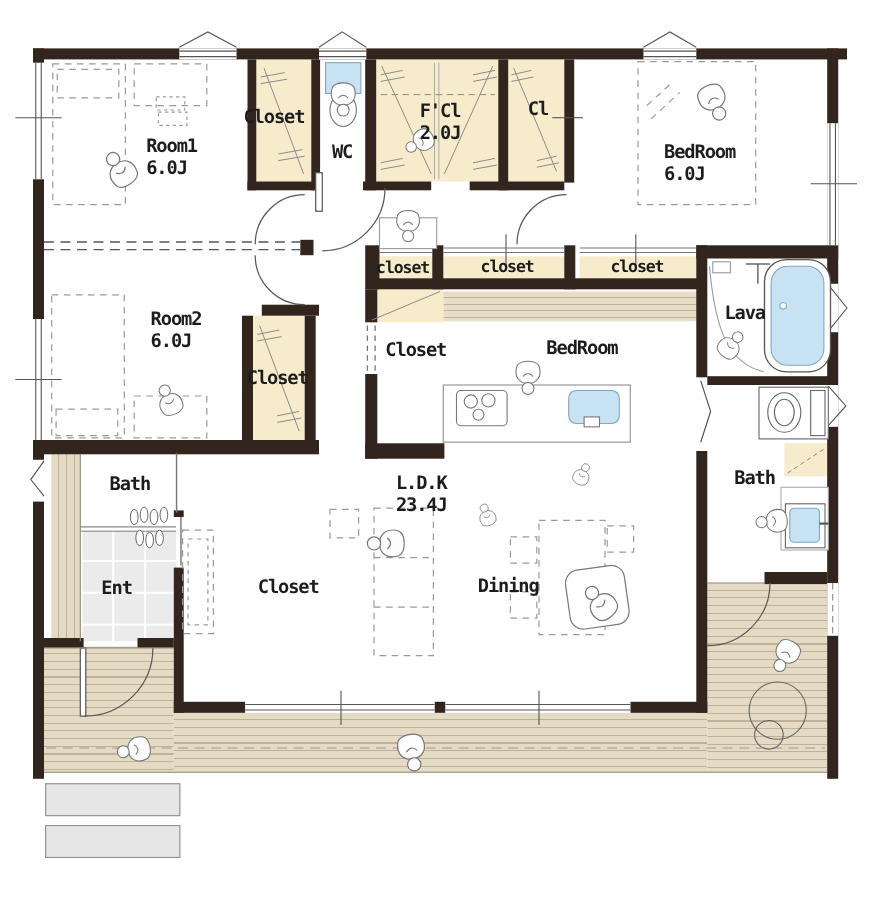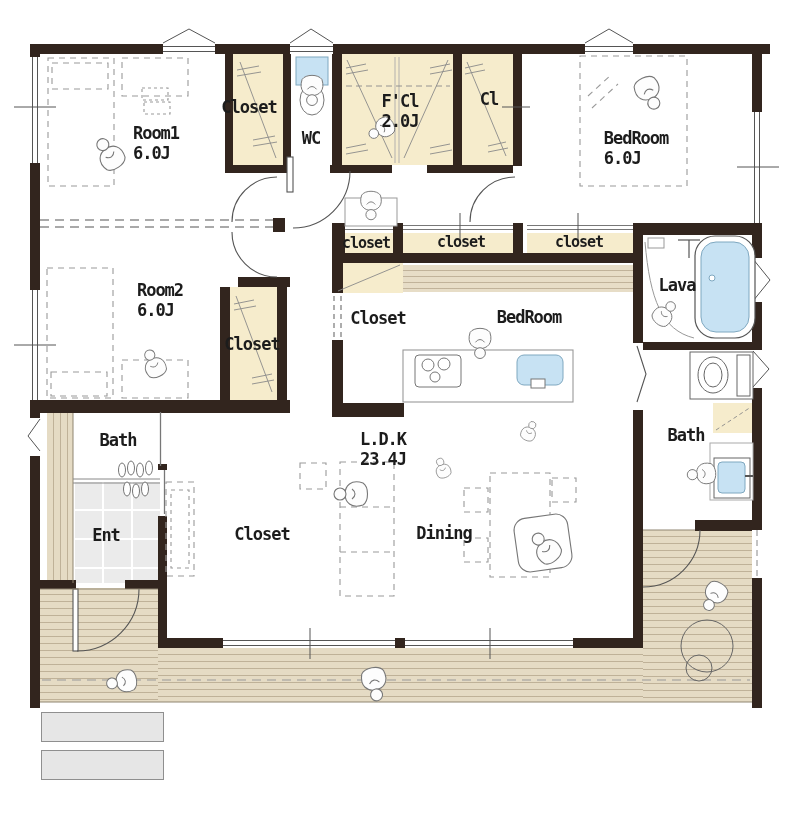--- a/index.html
+++ b/index.html
@@ -370,19 +370,19 @@
   <div class="label sm" style="left:366px;top:244px;">closet</div>
   <div class="label sm" style="left:461px;top:243px;">closet</div>
   <div class="label sm" style="left:579px;top:243px;">closet</div>
   <div class="label lg" style="left:677px;top:286px;">Lava</div>
   <div class="label lg" style="left:378px;top:319px;">Closet</div>
   <div class="label lg" style="left:529px;top:318px;">BedRoom</div>
   <div class="label lg" style="left:686px;top:436px;">Bath</div>
   <div class="label lg" style="left:118px;top:441px;">Bath</div>
   <div class="label lg" style="left:106px;top:536px;">Ent</div>
   <div class="label lg" style="left:262px;top:535px;">Closet</div>
-  <div class="label lg" style="left:444px;top:534px;">Dining</div>
+  <div class="label lg" style="left:462px;top:534px;">Dining</div>
   <div class="label lg" style="left:383px;top:450px;">
     <span>L.D.K</span><br>
     <span>23.4J</span>
   </div>
 
 </div>
 
 </body></html>

